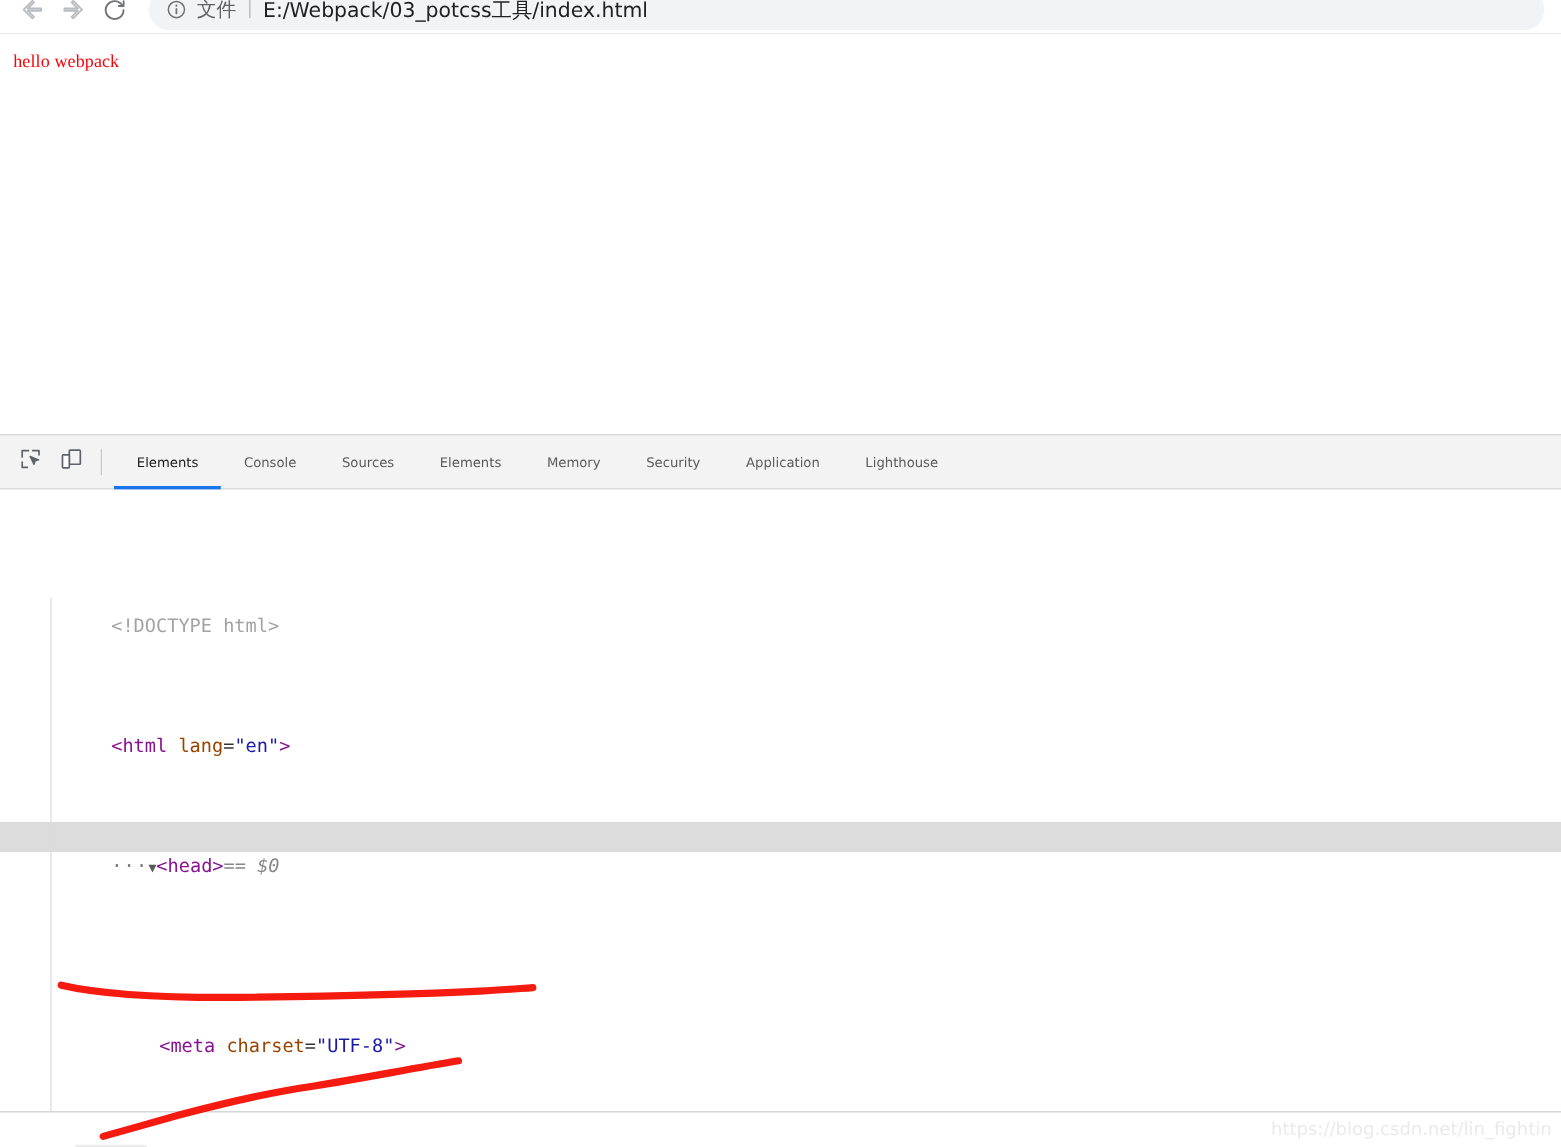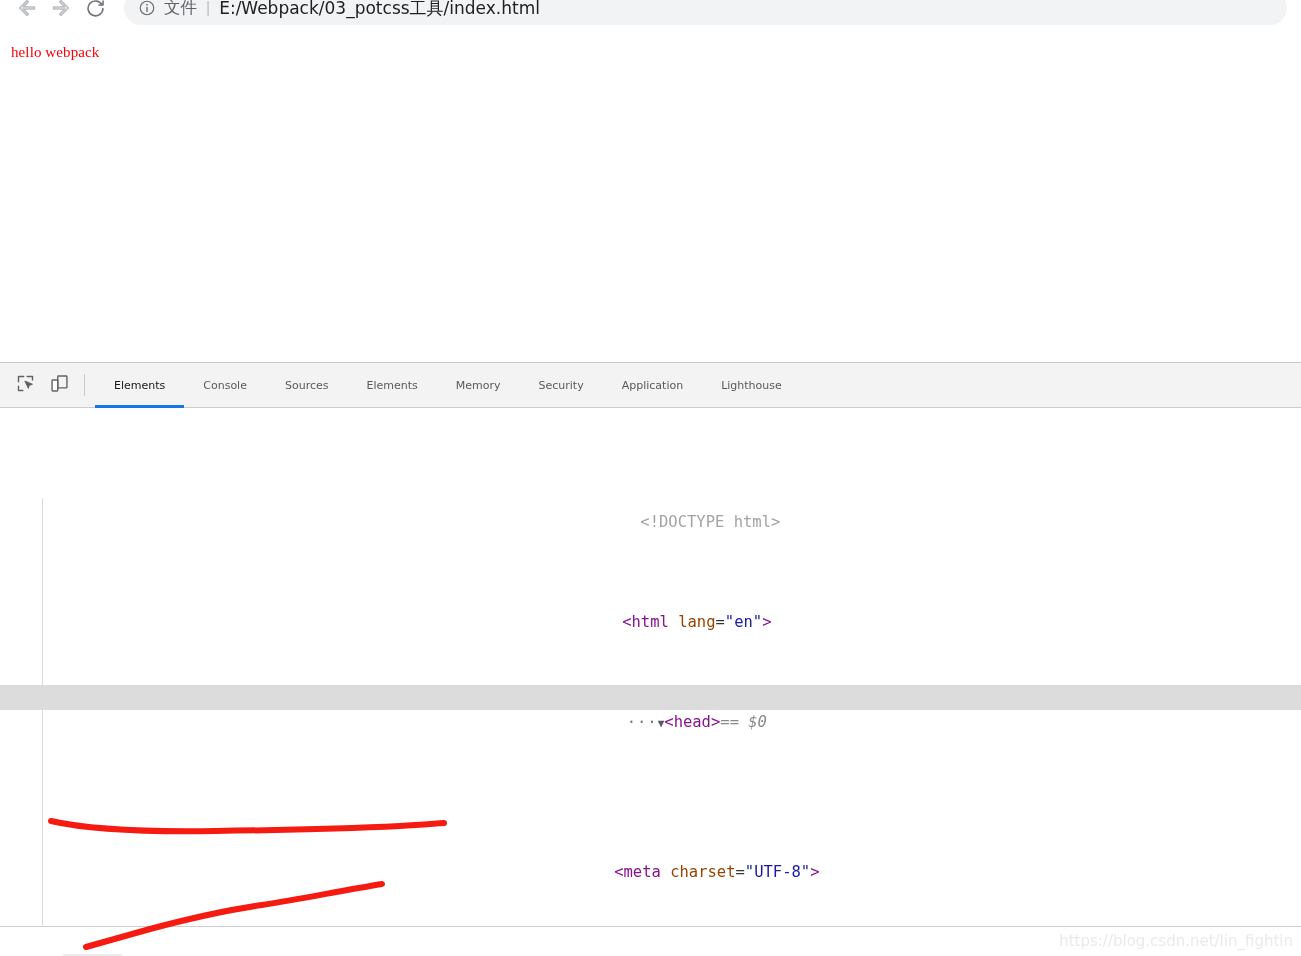--- a/index.html
+++ b/index.html
@@ -9,21 +9,20 @@
     overflow: hidden;
     background: #ffffff;
     font-family: "Liberation Sans", sans-serif;
   }
 
   #root {
     position: relative;
     width: 1301px;
     height: 956px;
     background: #a3a3a3;
-    text-align: center;
   }
 
   
   .browser-bar {
     position: absolute;
     top: -12px; left: 0;
     width: 1301px; height: 40px;
     background: #ffffff;
     display: flex;
     align-items: center;
@@ -161,21 +160,21 @@
     position: absolute;
     left: 42px; top: 0; bottom: 0;
     width: 1px;
     background: #d8dbe0;
   }
 
   .tag      { color: #881391; }
   .attr     { color: #994500; }
   .val      { color: #1a1aa6; }
   .punct    { color: #333333; }
-  .comment  { color: #a3a3a3; margin-left: 27px; }
+  .comment  { color: #a3a3a3; }
   .eqsel    { color: #888888; font-style: italic; }
   .dots     { color: #777777; letter-spacing: 1px; }
   .caret    { color: #5a5a5a; font-size: 11px; }
 
   
   .crumbs {
     position: absolute;
     left: 0; bottom: 0;
     width: 1301px; height: 30px;
     background: #ffffff;

